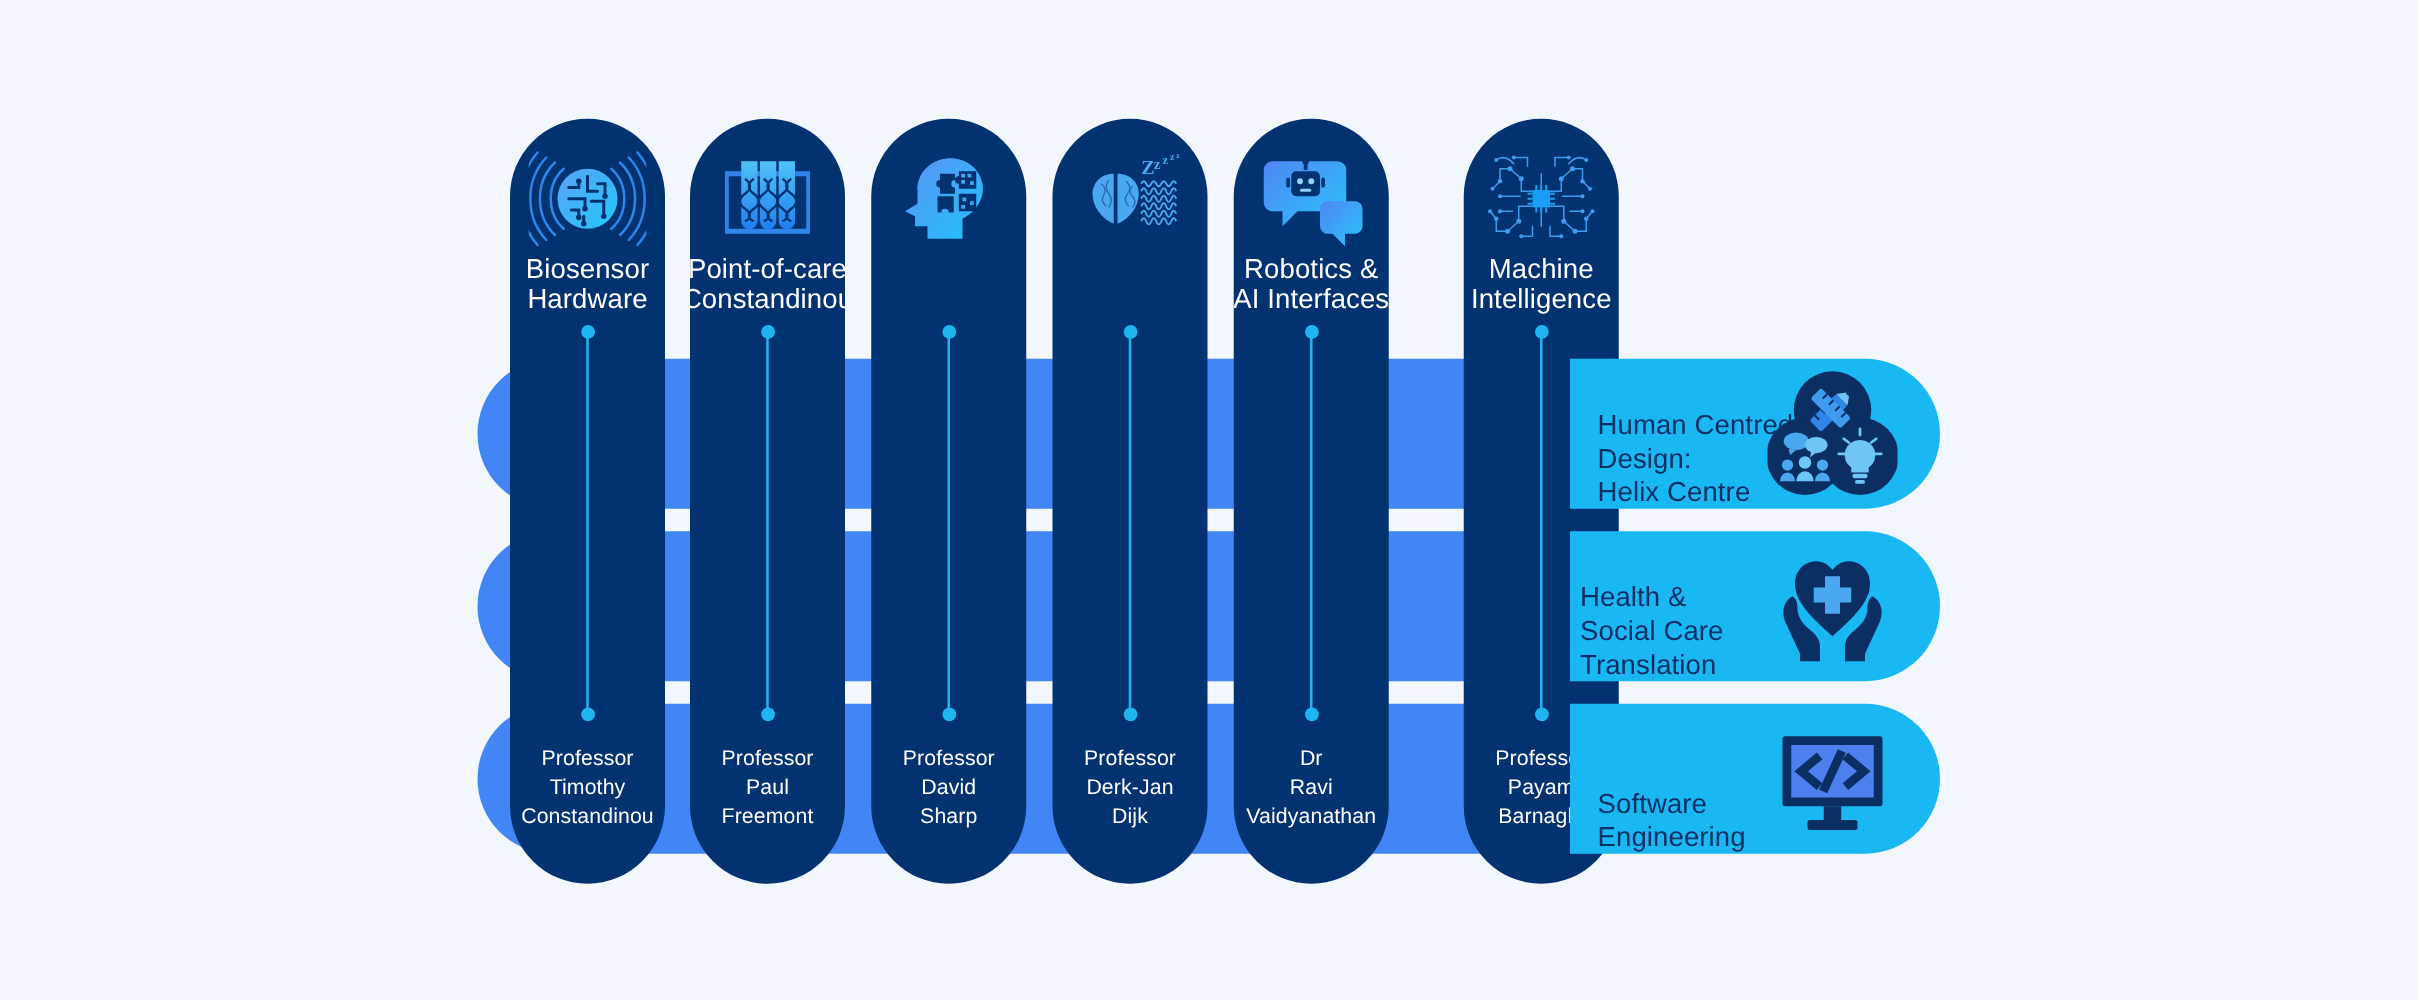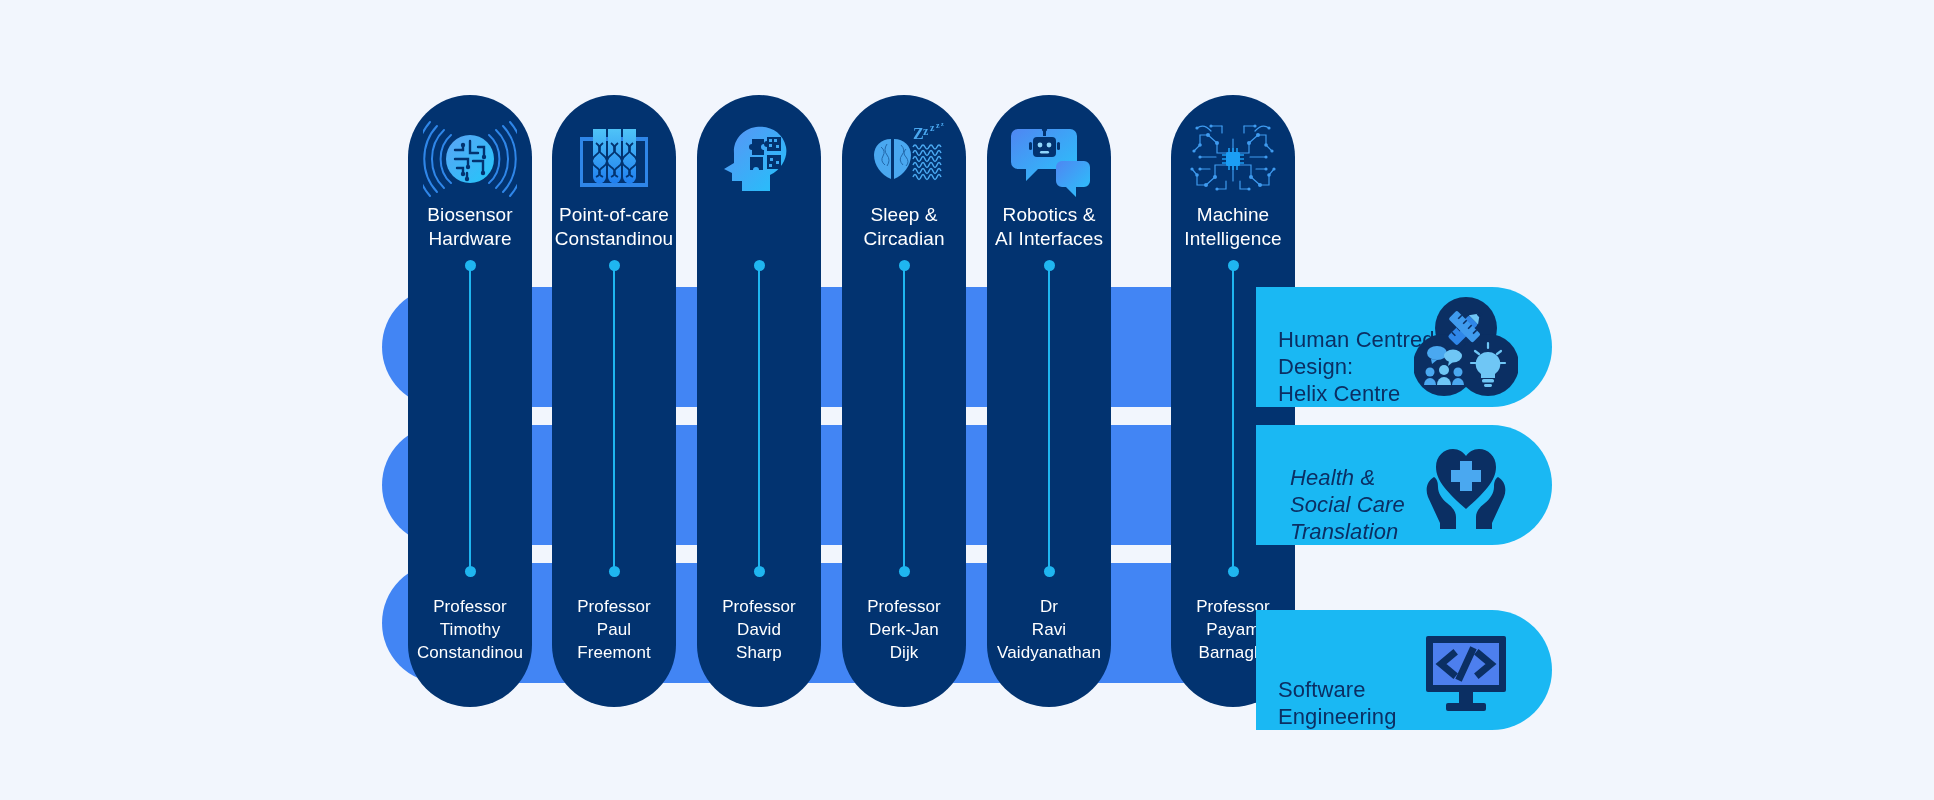--- a/index.html
+++ b/index.html
@@ -59,21 +59,21 @@
     position:absolute;
     top:22px;left:50%;
     transform:translateX(-50%);
     width:94px;height:84px;
   }
   .col-title{
     position:absolute;
     top:108px;left:-8px;right:-8px;
     text-align:center;
     color:#ffffff;
-    font-size:19px;
+    font-size:22px;
     line-height:24px;
     font-weight:500;
     white-space:pre-line;
     letter-spacing:.1px;
   }
   .col-stem{
     position:absolute;
     left:50%;
     top:170px;
     width:2px;height:306px;
@@ -160,36 +160,36 @@
             <line x1="-17" y1="-2" x2="-12" y2="-2"></line>
             <line x1="17" y1="-2" x2="12" y2="-2"></line>
           </g>
         </g>
       </svg>
     </div>
   </div>
 
   <div class="band band-blue" style="left:382px;top:425px;width:890px;"></div>
   <div class="band band-cyan" style="left:1256px;top:425px;width:296px;border-radius:0 60px 60px 0;">
-    <div class="band-label" style="margin-left:34px;font-style:italic;">Health &amp;
+    <div class="band-label" style="margin-left:8px;">Health &amp;
 Social Care
 Translation</div>
     <div class="band-icon">
       <svg viewBox="0 0 104 104" width="104" height="104">
         <path d="M52 76 C34 60 22 48 22 34 C22 23 30 16 39 16 C45 16 49 19 52 23 C55 19 59 16 65 16 C74 16 82 23 82 34 C82 48 70 60 52 76 Z" fill="#0b2f63"></path>
         <rect x="46" y="28" width="12" height="30" fill="#4aa8f0"></rect>
         <rect x="37" y="37" width="30" height="12" fill="#4aa8f0"></rect>
         <path d="M20 44 C13 48 11 56 14 64 L26 90 L26 96 L42 96 L42 84 C42 78 38 74 33 70 C28 66 24 60 24 54 C24 49 23 46 20 44 Z" fill="#0b2f63"></path>
         <path d="M84 44 C91 48 93 56 90 64 L78 90 L78 96 L62 96 L62 84 C62 78 66 74 71 70 C76 66 80 60 80 54 C80 49 81 46 84 44 Z" fill="#0b2f63"></path>
       </svg>
     </div>
   </div>
 
   <div class="band band-blue" style="left:382px;top:563px;width:890px;"></div>
-  <div class="band band-cyan" style="left:1256px;top:563px;width:296px;border-radius:0 60px 60px 0;margin-top:47px;">
+  <div class="band band-cyan" style="left:1256px;top:563px;width:296px;border-radius:0 60px 60px 0;">
     <div class="band-label" style="margin-left:22px;">Software
 Engineering</div>
     <div class="band-icon">
       <svg viewBox="0 0 104 104" width="104" height="104">
         <rect x="12" y="18" width="80" height="56" rx="2" fill="#0b2f63"></rect>
         <rect x="19" y="25" width="66" height="42" fill="#4d7fee"></rect>
         <rect x="45" y="74" width="14" height="12" fill="#0b2f63"></rect>
         <rect x="32" y="85" width="40" height="8" rx="2" fill="#0b2f63"></rect>
         <g stroke="#0b2f63" stroke-width="7" fill="none" stroke-linecap="square">
           <polyline points="39,36 27,46 39,56"></polyline>
@@ -352,22 +352,20 @@
           </g>
           <g fill="#4aa8f0" font-family="'Liberation Serif',serif" font-weight="bold">
             <text x="56" y="22" font-size="16">Z</text>
             <text x="66" y="18" font-size="12">z</text>
             <text x="73" y="14" font-size="10">z</text>
             <text x="79" y="11" font-size="8">z</text>
             <text x="84" y="9" font-size="6">z</text>
           </g>
         </svg>
       </div>
-      <div class="col-title">Sleep &amp;
-Circadian</div>
       <div class="dot dot-top"></div>
       <div class="col-stem"></div>
       <div class="dot dot-bot"></div>
       <div class="col-person">Professor
 Derk-Jan
 Dijk</div>
     </div>
   </div>
 
   <div class="col" style="left:987px;">

